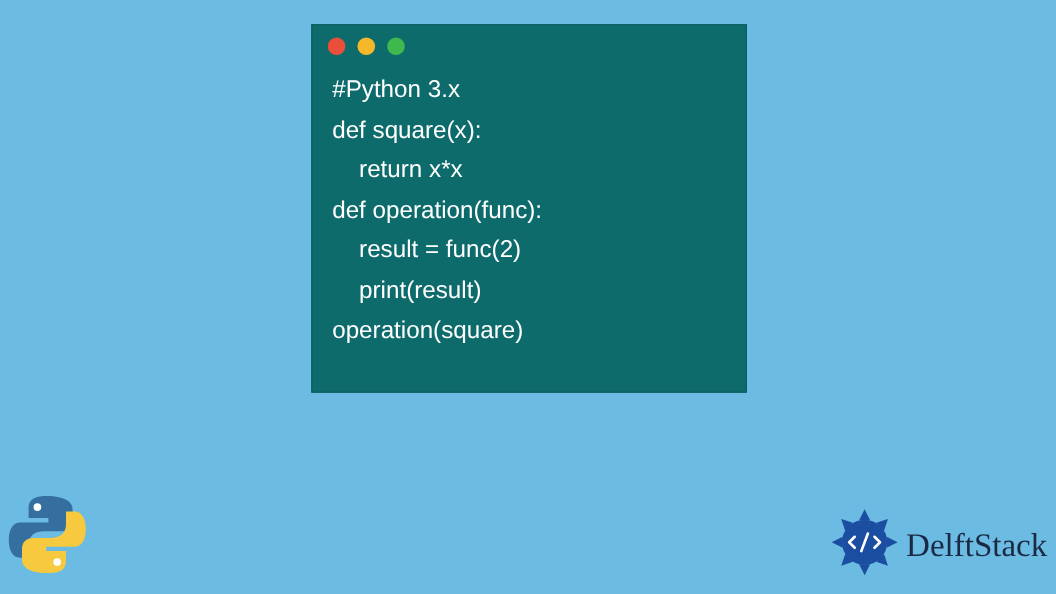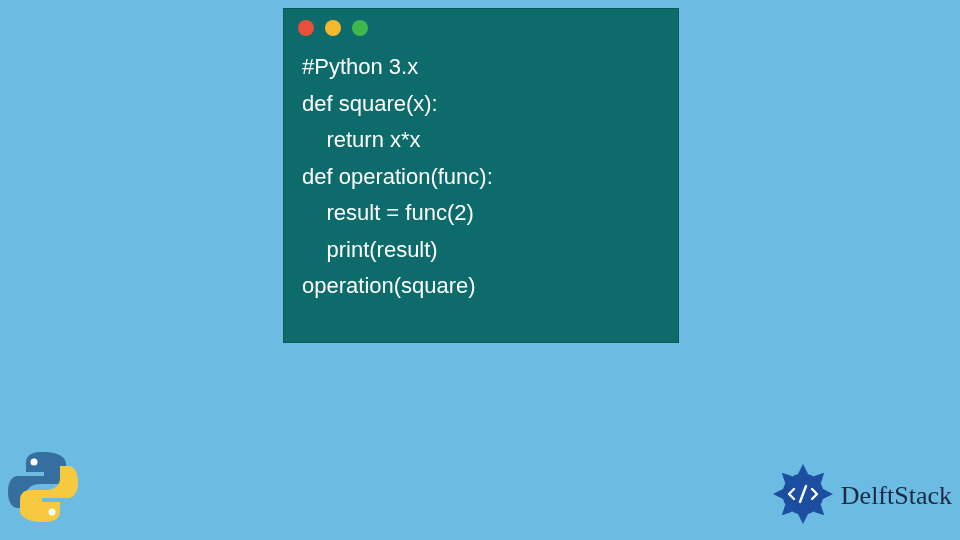--- a/index.html
+++ b/index.html
@@ -12,21 +12,21 @@
   }
   .stage {
     position: relative;
     width: 960px;
     height: 540px;
     background: #6bbbe3;
   }
   .code-window {
     position: absolute;
     left: 283px;
-    top: 8px;
+    top: 22px;
     width: 396px;
     height: 335px;
     background: #0e6b6b;
     border: 1px solid #0b5a5a;
     box-sizing: border-box;
   }
   .titlebar {
     height: 38px;
     display: flex;
     align-items: center;
@@ -55,21 +55,21 @@
   .ds-logo {
     position: absolute;
     right: 8px;
     bottom: 10px;
     display: flex;
     align-items: center;
     gap: 6px;
   }
   .ds-text {
     font-family: Georgia, "Times New Roman", serif;
-    font-size: 26px;
+    font-size: 30px;
     color: #1b2945;
     font-weight: 400;
   }
 </style>
 </head>
 <body>
 
 <div class="stage">
 
   <div class="code-window">

